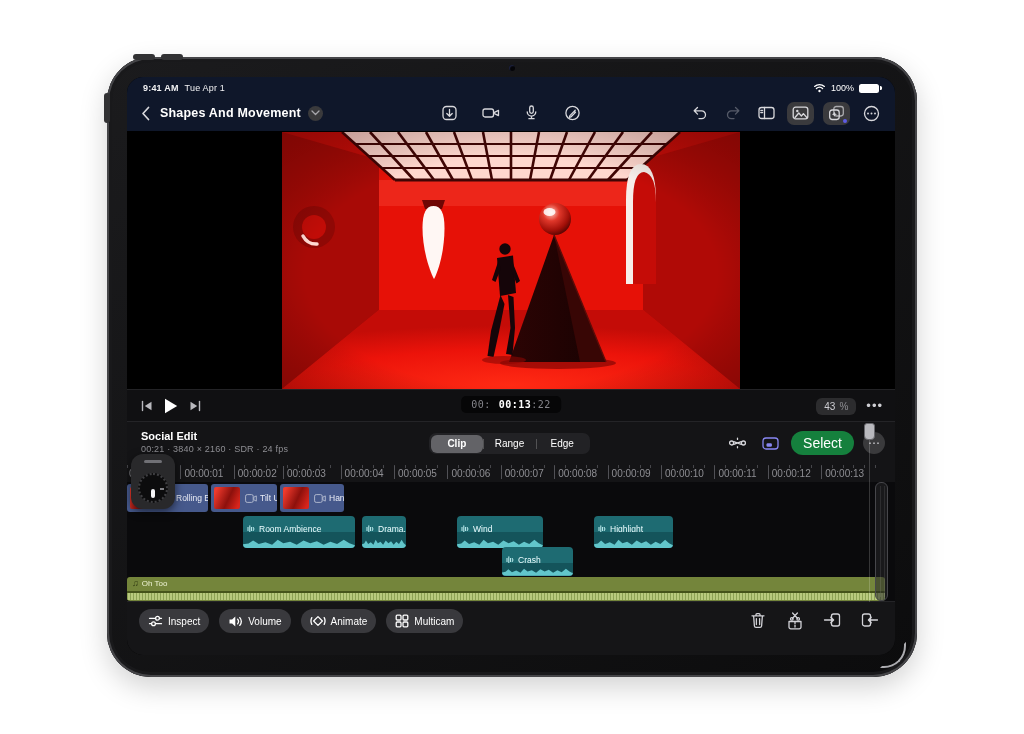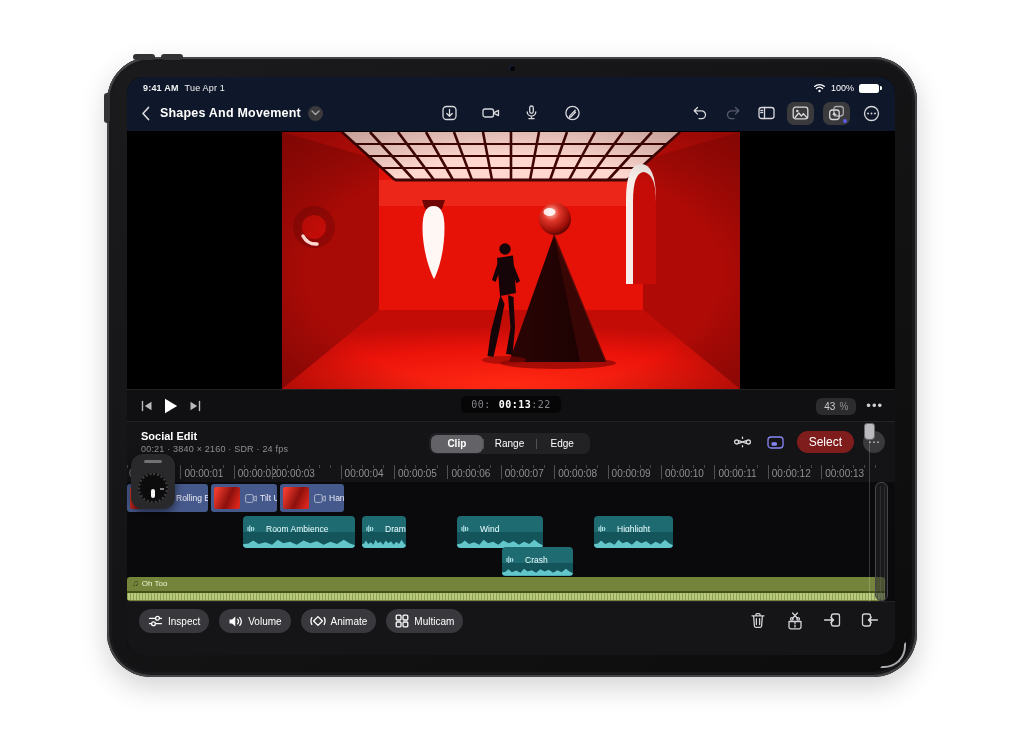--- a/index.html
+++ b/index.html
@@ -52,42 +52,42 @@
   
   .timeline { position:absolute; left:0; top:344px; width:768px; height:180px; background:#141416; border-top:1px solid #242427; }
   .tl-header { position:absolute; left:0; top:6px; width:768px; height:34px; }
   .tl-title { position:absolute; left:14px; top:2px; font-size:11px; font-weight:bold; color:#fff; }
   .tl-meta { position:absolute; left:14px; top:16px; font-size:9px; color:#8e8e93; letter-spacing:.2px; }
   .segmented { position:absolute; left:302px; top:5px; width:161px; height:21px; background:#222225; border-radius:7px; display:flex; padding:1.5px; }
   .seg { flex:1; display:flex; align-items:center; justify-content:center; font-size:10px; color:#fff; border-radius:6px; position:relative; }
   .seg.on { background:#636367; font-weight:bold; }
   .seg + .seg:not(.on):before { content:""; position:absolute; left:0; top:4px; bottom:4px; width:1px; background:rgba(255,255,255,.22); }
   .tl-actions { position:absolute; right:10px; top:3px; display:flex; align-items:center; gap:9px; }
-  .select-btn { background:#7f1d1d; color:#fff; font-size:12px; border-radius:12px; padding:4px 12px; }
+  .select-btn { background:#15803d; color:#fff; font-size:14px; border-radius:12px; padding:4px 12px; }
   .circle-btn { width:22px; height:22px; border-radius:50%; background:#3a3a3c; color:#d5d5da; display:flex; align-items:center; justify-content:center; font-size:12px; }
 
   .ruler { position:absolute; left:0; top:40px; width:758px; height:20px; background-image:repeating-linear-gradient(90deg,#46464a 0 1px,transparent 1px 10.68px); background-size:100% 3px; background-repeat:no-repeat; background-position:0 3px; }
   .rlabel { position:absolute; top:6px; font-size:10px; color:#8e8e93; white-space:nowrap; }
   .rlabel:before { content:""; position:absolute; left:-4px; top:-2px; width:1px; height:13px; background:#515156; }
   .rlabel.first:before { display:none; }
   .playhead { position:absolute; left:737px; top:1px; width:11px; height:17px; background:#b9b9be; border:1px solid #68686d; border-radius:3px 3px 4px 4px; z-index:6; }
   .playhead-line { position:absolute; left:742px; top:18px; width:1px; height:162px; background:rgba(255,255,255,.18); z-index:5; }
 
   .tracks { position:absolute; left:0; top:60px; width:768px; height:120px; background:#0a0a0c; }
   .vrow { position:absolute; left:0; top:2px; height:28px; width:758px; }
   .vclip { position:absolute; top:0; height:28px; background:#46598c; border-radius:3px; display:flex; align-items:center; overflow:hidden; }
   .vclip.sel { box-shadow:0 0 0 1.5px #fff; border-radius:4px; }
   .thumb { flex:0 0 26px; height:22px; margin-left:3px; border-radius:2px; background:linear-gradient(115deg,#ef3a2d 10%,#8d100c 55%,#d9251c 90%); }
   .cam { margin:0 3px 0 5px; opacity:.55; flex:0 0 auto; }
   .vname { font-size:8.5px; color:#e9ecf5; white-space:nowrap; }
 
   .arow1 { position:absolute; left:0; top:34px; height:32px; width:758px; }
   .arow2 { position:absolute; left:0; top:65px; height:29px; width:758px; }
   .aclip { position:absolute; top:0; bottom:0; background:#1e6b72; border-radius:4px; overflow:hidden; }
-  .aclip-head { height:26px; display:flex; align-items:center; gap:10px; padding:0 4px; border-bottom:1px solid rgba(226,248,249,.9); font-size:8.5px; color:#ecfdff; white-space:nowrap; overflow:hidden; }
+  .aclip-head { height:26px; display:flex; align-items:center; gap:3px; padding:0 4px; border-bottom:1px solid rgba(226,248,249,.9); font-size:8.5px; color:#ecfdff; white-space:nowrap; overflow:hidden; }
   .aclip-wave { position:absolute; left:0; right:0; top:16px; bottom:0; background:#14545b; }
   .wv { position:absolute; left:0; bottom:0; width:100%; height:90%; }
 
   .mrow { position:absolute; left:0; top:95px; height:24px; width:758px; }
   .mclip { position:absolute; top:0; bottom:0; background:#74853b; border-radius:3px; overflow:hidden; }
   .m-head { height:13px; display:flex; align-items:center; gap:3px; padding:0 5px; font-size:8px; color:#eef3d4; }
   .m-note { color:#2e3810; font-size:9px; line-height:9px; }
   .m-wave { position:absolute; left:0; right:0; bottom:1px; height:9px; background:repeating-linear-gradient(90deg,#8da254 0 1px,#b9ca7e 1px 3px); border-top:2px solid #46541a; }
 
   .jogwheel { position:absolute; left:4px; top:32px; width:44px; height:55px; background:#29292b; border-radius:12px; box-shadow:0 3px 8px rgba(0,0,0,.55); z-index:7; }
@@ -358,21 +358,21 @@
             </span>
             <span class="select-btn">Select</span>
             <span class="circle-btn">⋯</span>
           </div>
         </div>
 
         <div class="ruler" id="ruler">
             <span class="rlabel first" style="left: 2px;">00:00</span>
             <span class="rlabel" style="left: 57.4px;">00:00:01</span>
             <span class="rlabel" style="left: 110.8px;">00:00:02</span>
-            <span class="rlabel" style="left: 149px;">00:00:03</span>
+            <span class="rlabel" style="left: 160px;">00:00:03</span>
             <span class="rlabel" style="left: 217.6px;">00:00:04</span>
             <span class="rlabel" style="left: 271px;">00:00:05</span>
             <span class="rlabel" style="left: 324.4px;">00:00:06</span>
             <span class="rlabel" style="left: 377.8px;">00:00:07</span>
             <span class="rlabel" style="left: 431.2px;">00:00:08</span>
             <span class="rlabel" style="left: 484.6px;">00:00:09</span>
             <span class="rlabel" style="left: 538px;">00:00:10</span>
             <span class="rlabel" style="left: 591.4px;">00:00:11</span>
             <span class="rlabel" style="left: 644.8px;">00:00:12</span>
             <span class="rlabel" style="left: 698.2px;">00:00:13</span>

